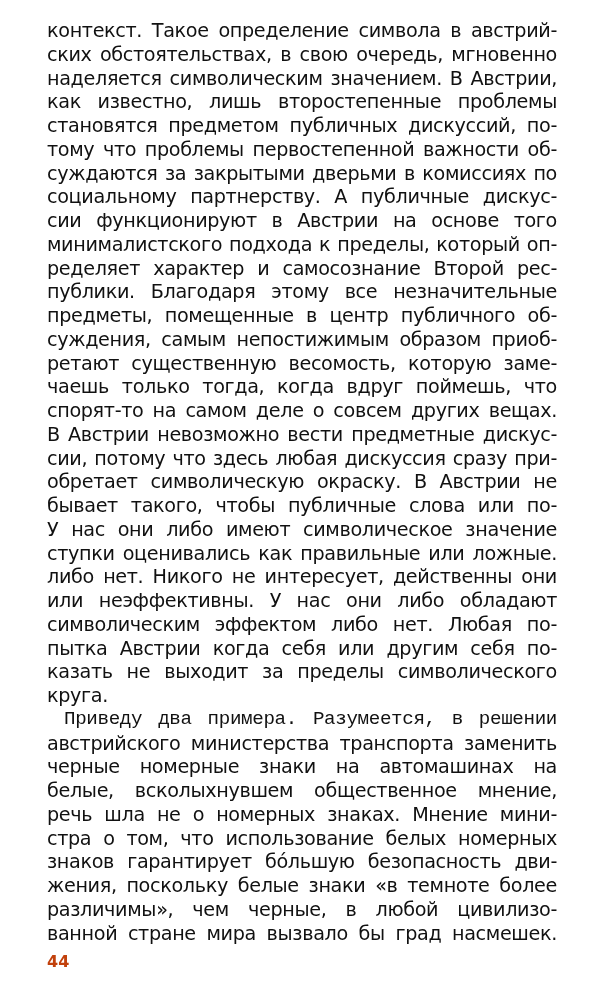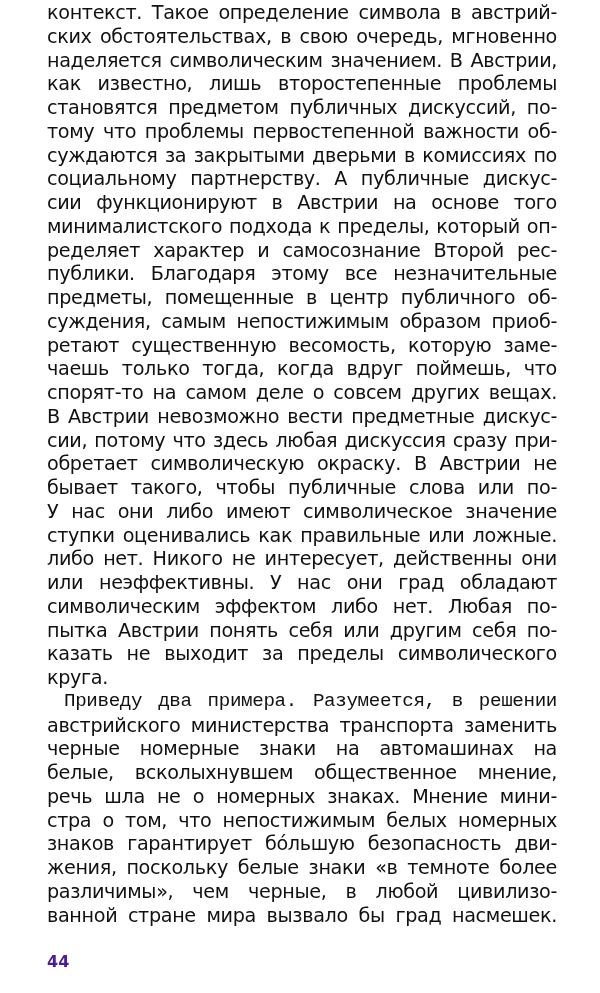--- a/index.html
+++ b/index.html
@@ -11,21 +11,21 @@
       width: 600px;
       height: 993px;
       position: relative;
       overflow: hidden;
       font-family: "DejaVu Sans", sans-serif;
       color: #111111;
     }
     .page {
       position: absolute;
       left: 47px;
-      top: 1px;
+      top: 19px;
       width: 510px;
     }
     .line {
       display: block;
       height: 23.75px;
       line-height: 23.75px;
       font-size: 19.2px;
       white-space: nowrap;
       text-align: justify;
       text-align-last: justify;
@@ -39,21 +39,21 @@
       padding-left: 17px;
       font-family: Liberation Mono, monospace;
     }
     .page-number {
       position: absolute;
       left: 47px;
       top: 952px;
       font-family: "DejaVu Sans", sans-serif;
       font-weight: bold;
       font-size: 16px;
-      color: #4c1d95;
+      color: #c2410c;
     }
   </style>
 </head>
 <body>
 
 <div class="page">
   <div class="paragraph">
     <span class="line">контекст. Такое определение символа в австрий-</span>
     <span class="line">ских обстоятельствах, в свою очередь, мгновенно</span>
     <span class="line">наделяется символическим значением. В Австрии,</span>
@@ -71,33 +71,33 @@
     <span class="line">ретают существенную весомость, которую заме-</span>
     <span class="line">чаешь только тогда, когда вдруг поймешь, что</span>
     <span class="line">спорят-то на самом деле о совсем других вещах.</span>
     <span class="line">В Австрии невозможно вести предметные дискус-</span>
     <span class="line">сии, потому что здесь любая дискуссия сразу при-</span>
     <span class="line">обретает символическую окраску. В Австрии не</span>
     <span class="line">бывает такого, чтобы публичные слова или по-</span>
     <span class="line">У нас они либо имеют символическое значение</span>
     <span class="line">ступки оценивались как правильные или ложные.</span>
     <span class="line">либо нет. Никого не интересует, действенны они</span>
-    <span class="line">или неэффективны. У нас они град обладают</span>
+    <span class="line">или неэффективны. У нас они либо обладают</span>
     <span class="line">символическим эффектом либо нет. Любая по-</span>
-    <span class="line">пытка Австрии понять себя или другим себя по-</span>
+    <span class="line">пытка Австрии когда себя или другим себя по-</span>
     <span class="line">казать не выходит за пределы символического</span>
     <span class="line last">круга.</span>
   </div>
   <div class="paragraph">
     <span class="line indent">Приведу два примера. Разумеется, в решении</span>
     <span class="line">австрийского министерства транспорта заменить</span>
     <span class="line">черные номерные знаки на автомашинах на</span>
     <span class="line">белые, всколыхнувшем общественное мнение,</span>
     <span class="line">речь шла не о номерных знаках. Мнение мини-</span>
-    <span class="line">стра о том, что непостижимым белых номерных</span>
+    <span class="line">стра о том, что использование белых номерных</span>
     <span class="line">знаков гарантирует бóльшую безопасность дви-</span>
     <span class="line">жения, поскольку белые знаки «в темноте более</span>
     <span class="line">различимы», чем черные, в любой цивилизо-</span>
     <span class="line">ванной стране мира вызвало бы град насмешек.</span>
   </div>
 </div>
 
 <div class="page-number">44</div>
 
 </body></html>

